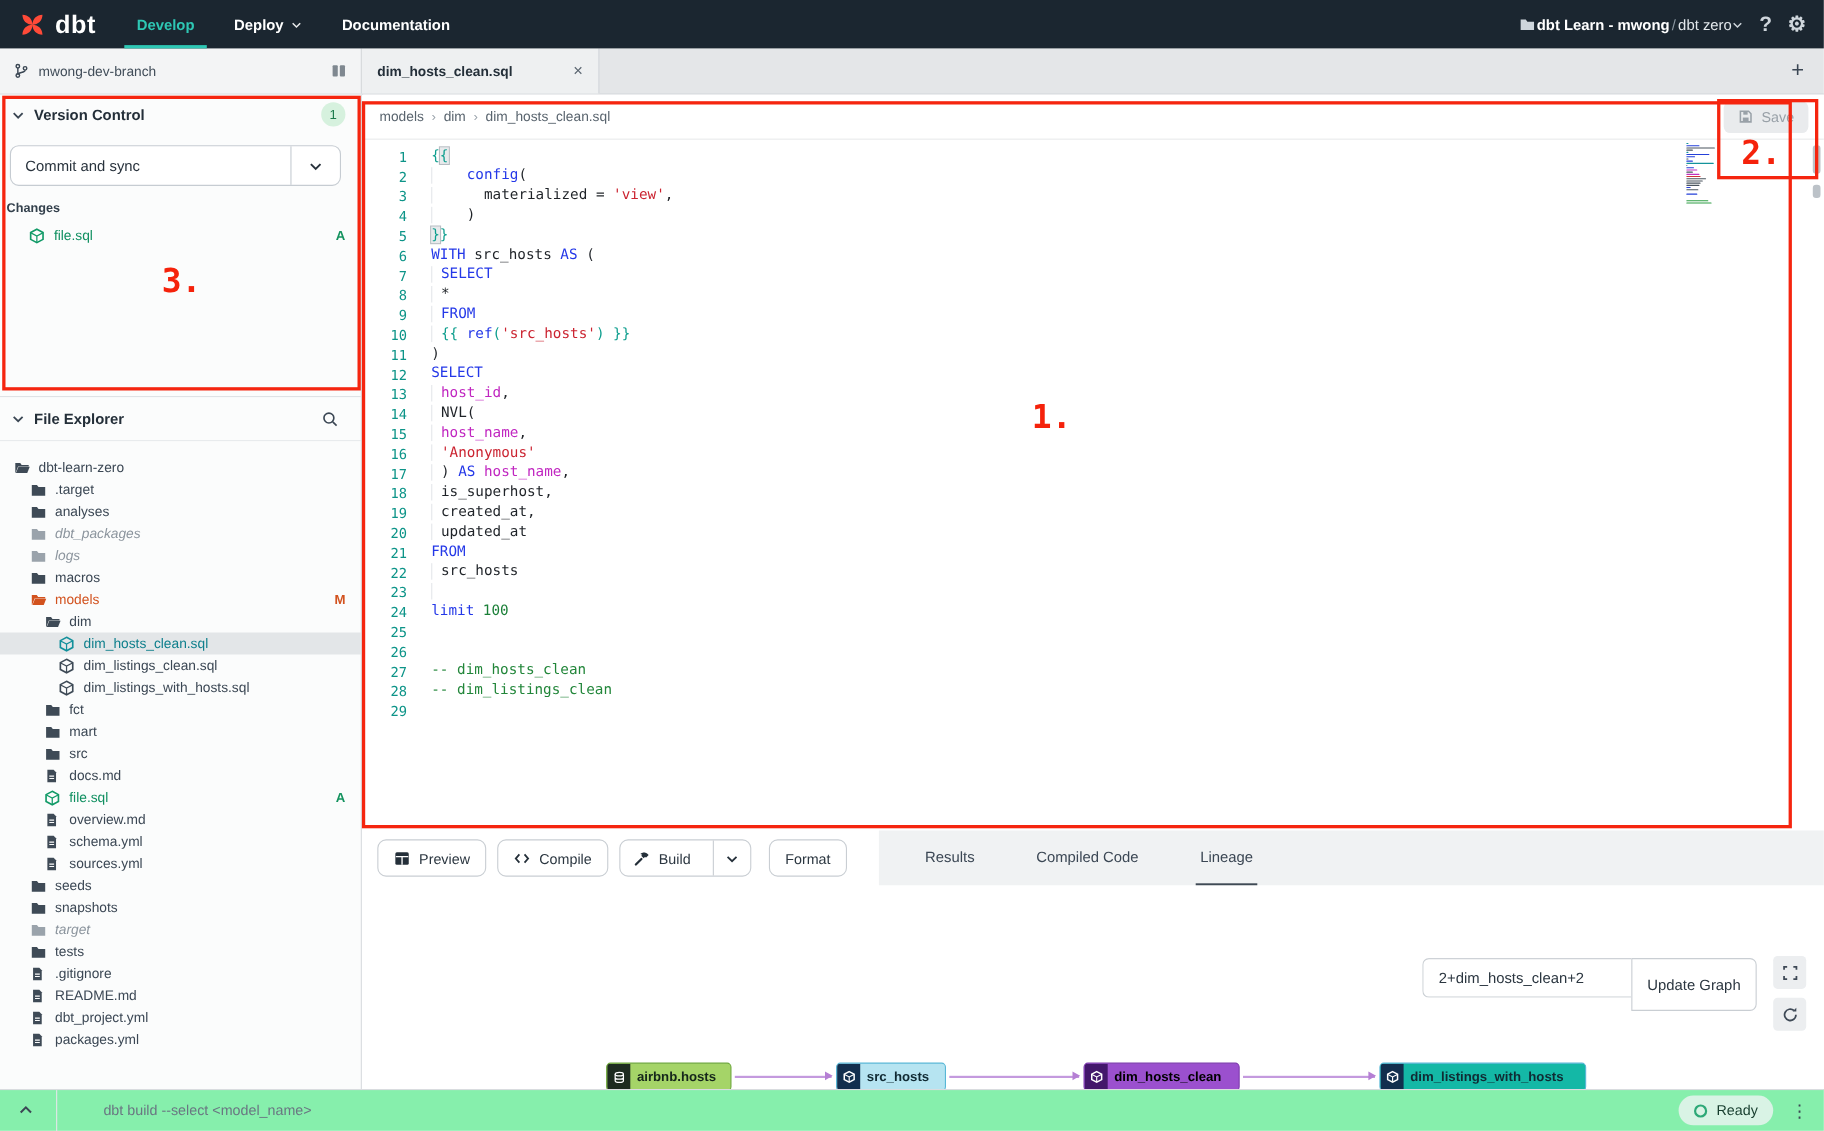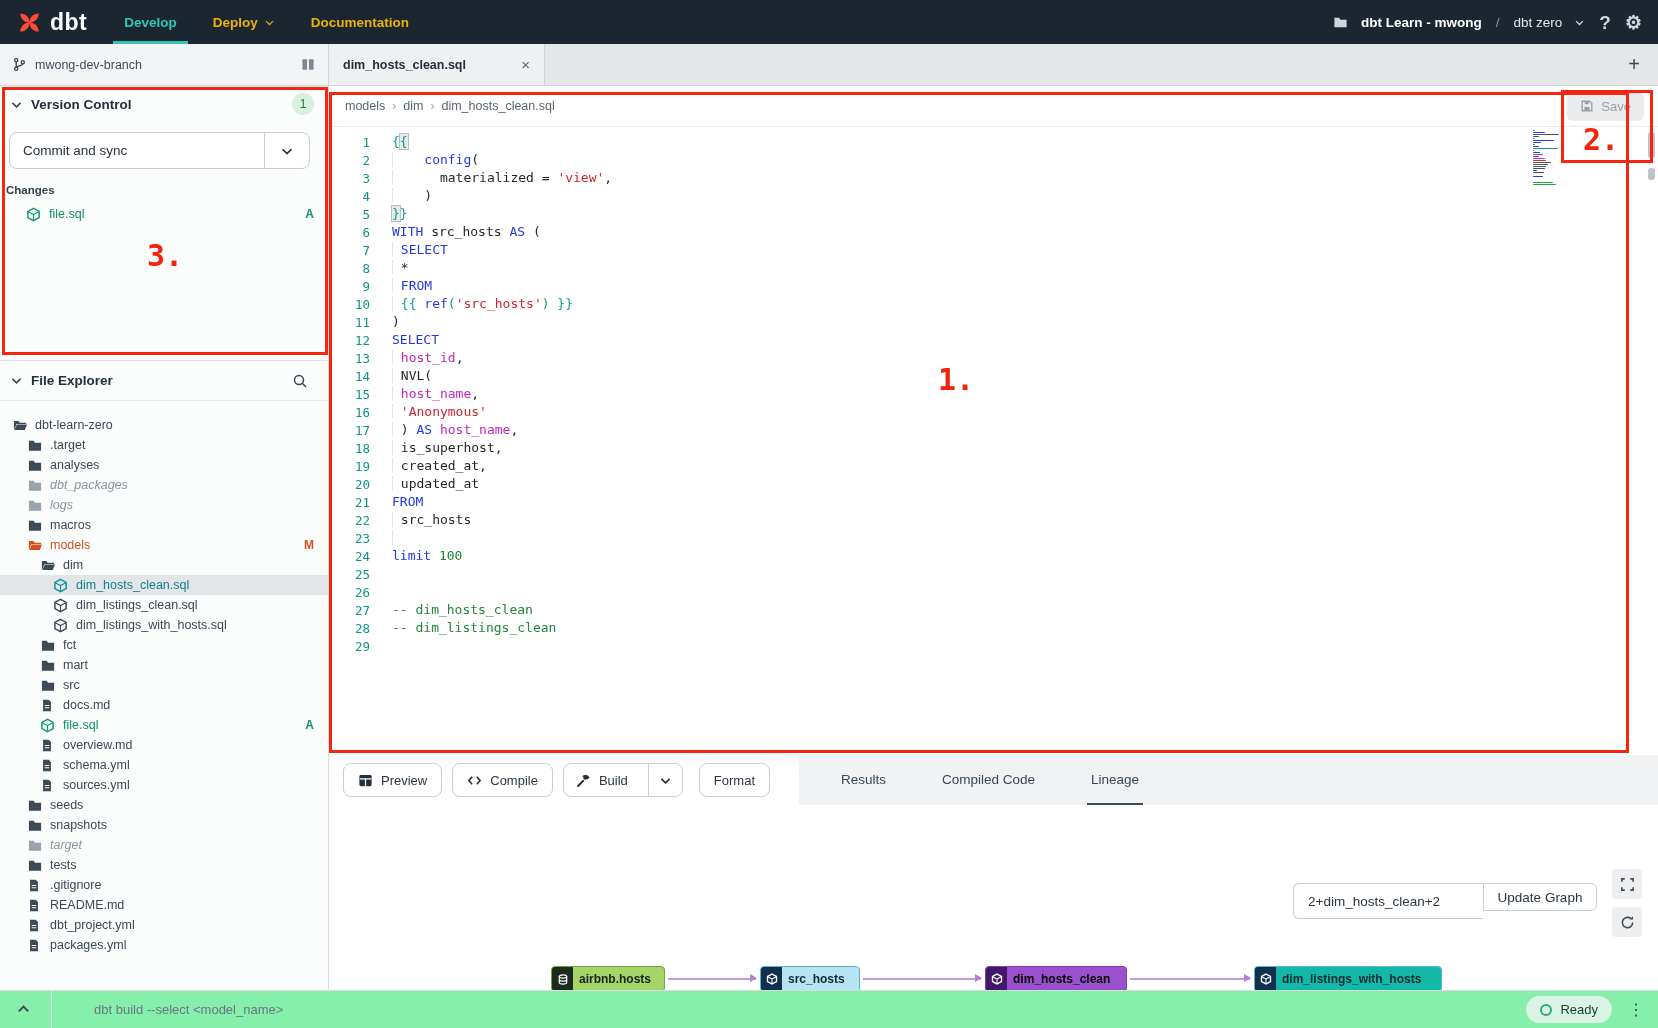--- a/index.html
+++ b/index.html
@@ -6,26 +6,26 @@
   html,body { width:1658px; height:1028px; overflow:hidden; background:#fff;
     font-family:"Liberation Sans", sans-serif; }
   .ic svg { display:block; }
 
   
   #topnav { position:absolute; left:0; top:0; width:1658px; height:44px; background:#1b2630;
     display:flex; align-items:center; color:#e8edf1; z-index:5; }
   #logo { display:flex; align-items:center; gap:7px; padding:0 26px 0 16px; }
   #logo .word { font-size:23px; font-weight:bold; color:#fff; letter-spacing:.5px; }
   .navitem { position:relative; height:44px; display:flex; align-items:center; padding:0 11px;
-    font-size:13.5px; font-weight:bold; color:#eab308; margin-right:14px; cursor:pointer; }
+    font-size:13.5px; font-weight:bold; color:#ffffff; margin-right:14px; cursor:pointer; }
   .navitem.active { color:#2ec7b4; }
   .navitem.active::after { content:""; position:absolute; left:0; right:0; bottom:0; height:3px; background:#2ec7b4; }
   .navitem .chev { margin-left:6px; opacity:.9; }
   #topnav-right { margin-left:auto; display:flex; align-items:center; gap:14px; padding-right:16px; }
-  #proj-picker { display:flex; align-items:center; gap:12px; font-size:13.5px; cursor:pointer; }
+  #proj-picker { display:flex; align-items:center; gap:0; font-size:13.5px; cursor:pointer; }
   #proj-picker .proj { font-weight:bold; color:#fff; }
   #proj-picker .slash { color:#8b97a1; padding:0 2px; }
   #proj-picker .env { color:#e3e8ec; }
   .topicon { color:#cfd6dc; font-size:17px; font-weight:bold; cursor:pointer; line-height:1; }
 
   
   #strip { position:absolute; left:0; top:44px; width:1658px; height:42px; background:#e4e6e8;
     border-bottom:1px solid #d2d6d9; display:flex; }
   #branchbar { width:329px; background:#f3f4f5; border-right:1px solid #d2d6d9;
     display:flex; align-items:center; padding:0 12px; color:#3b4754; }
@@ -110,25 +110,25 @@
   .rbtn.split .mainpart { display:flex; align-items:center; gap:8px; padding:0 12px; height:100%; }
   .rbtn.split .chevpart { width:34px; height:100%; border-left:1px solid #c9ced3; display:flex;
     align-items:center; justify-content:center; color:#242f39; }
   .rbtn.gapl { margin-left:6px; }
   #tabsec { position:absolute; left:469px; top:0; right:0; height:50px; background:#f0f2f3;
     display:flex; align-items:flex-start; padding-left:38px; gap:48px; }
   .ptab { height:50px; display:flex; align-items:center; font-size:13.5px; color:#3b4754; cursor:pointer;
     border-bottom:2.5px solid transparent; padding:0 4px; }
   .ptab.active { border-bottom-color:#3f4a55; }
   #lineage-canvas { position:absolute; left:0; top:50px; right:0; bottom:0; background:#fff; }
-  #selector-group { position:absolute; left:963px; top:66px; height:36px; display:flex;margin-top:12px; }
+  #selector-group { position:absolute; left:963px; top:66px; height:36px; display:flex; }
   #selector-input { width:190px; height:36px; border:1px solid #c9ced3; border-right:none;
     border-radius:6px 0 0 6px; padding:0 14px; font-size:13.5px; color:#2b3640; outline:none;
     font-family:"Liberation Sans", sans-serif; background:#fff; }
-  #update-graph { width:114px; height:28px; border:1px solid #c9ced3; border-radius:0 6px 6px 0;
+  #update-graph { width:114px; height:48px; border:1px solid #c9ced3; border-radius:0 6px 6px 0;
     background:#fff; font-size:13.5px; color:#2b3640; cursor:pointer; font-family:"Liberation Sans", sans-serif; }
   .gctl { position:absolute; right:16px; width:30px; height:30px; background:#eceef0; border:none;
     border-radius:4px; display:flex; align-items:center; justify-content:center; color:#3e4956; cursor:pointer; }
   #btn-expand { top:64px; } #btn-reset { top:102px; }
   .lnode { position:absolute; top:161px; height:26px; border-radius:4px; display:flex; align-items:center;
     border:1.5px solid; cursor:pointer; overflow:hidden; }
   .lnode .nicon { width:21px; height:100%; display:flex; align-items:center; justify-content:center; flex:0 0 21px; }
   .lnode .nlabel { font-size:12px; font-weight:bold; padding:0 8px 0 6px; white-space:nowrap; }
   .ledge { position:absolute; top:173px; height:1.5px; background:#c49ade; }
   .ledge::after { content:""; position:absolute; right:-1px; top:-3.6px; border-left:7px solid #b57fd4;

